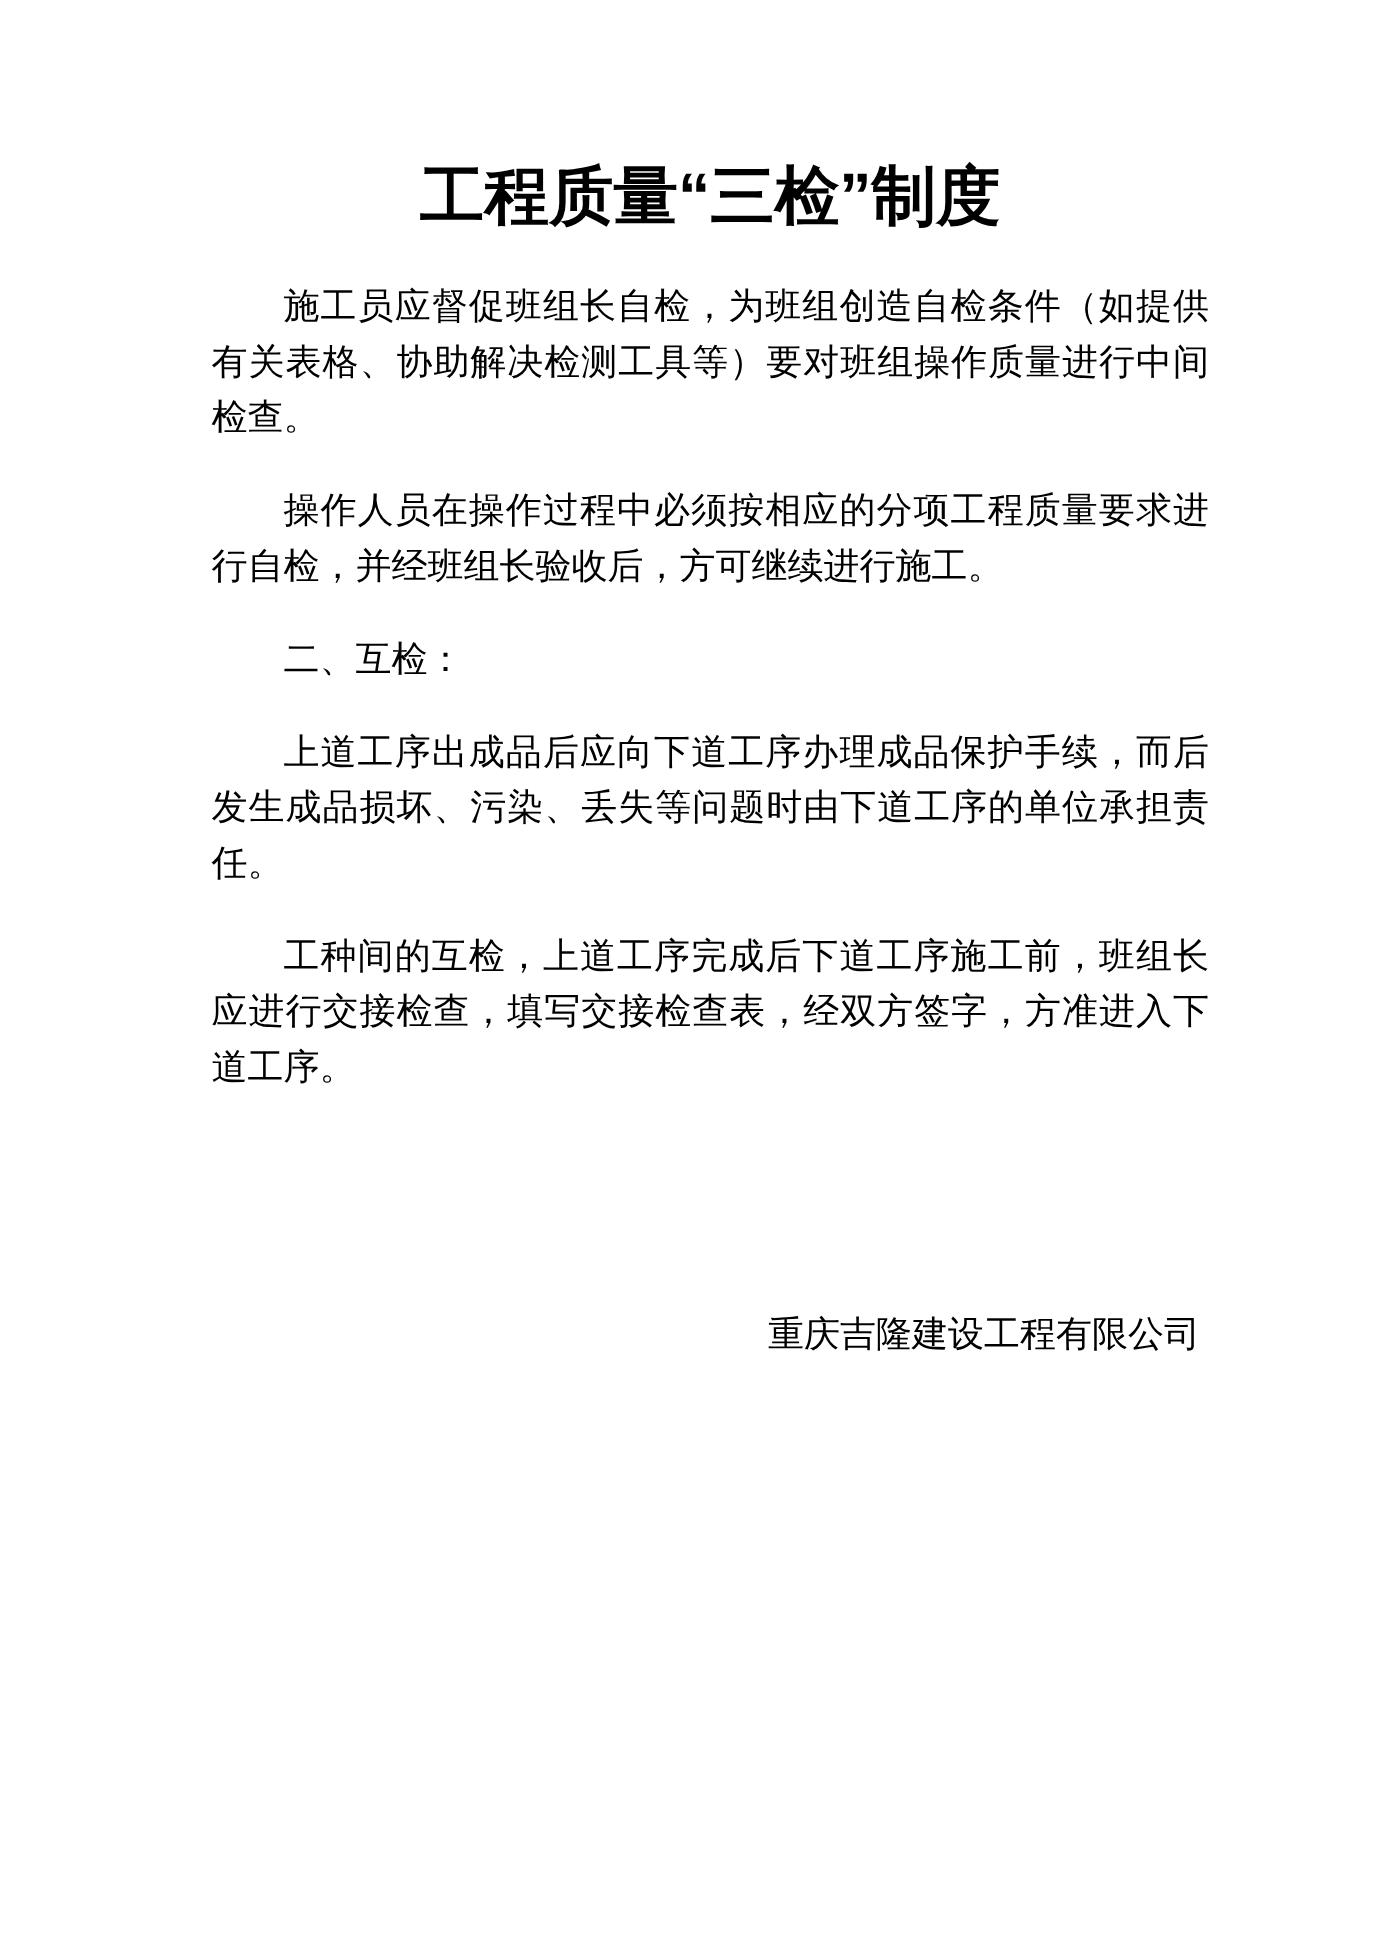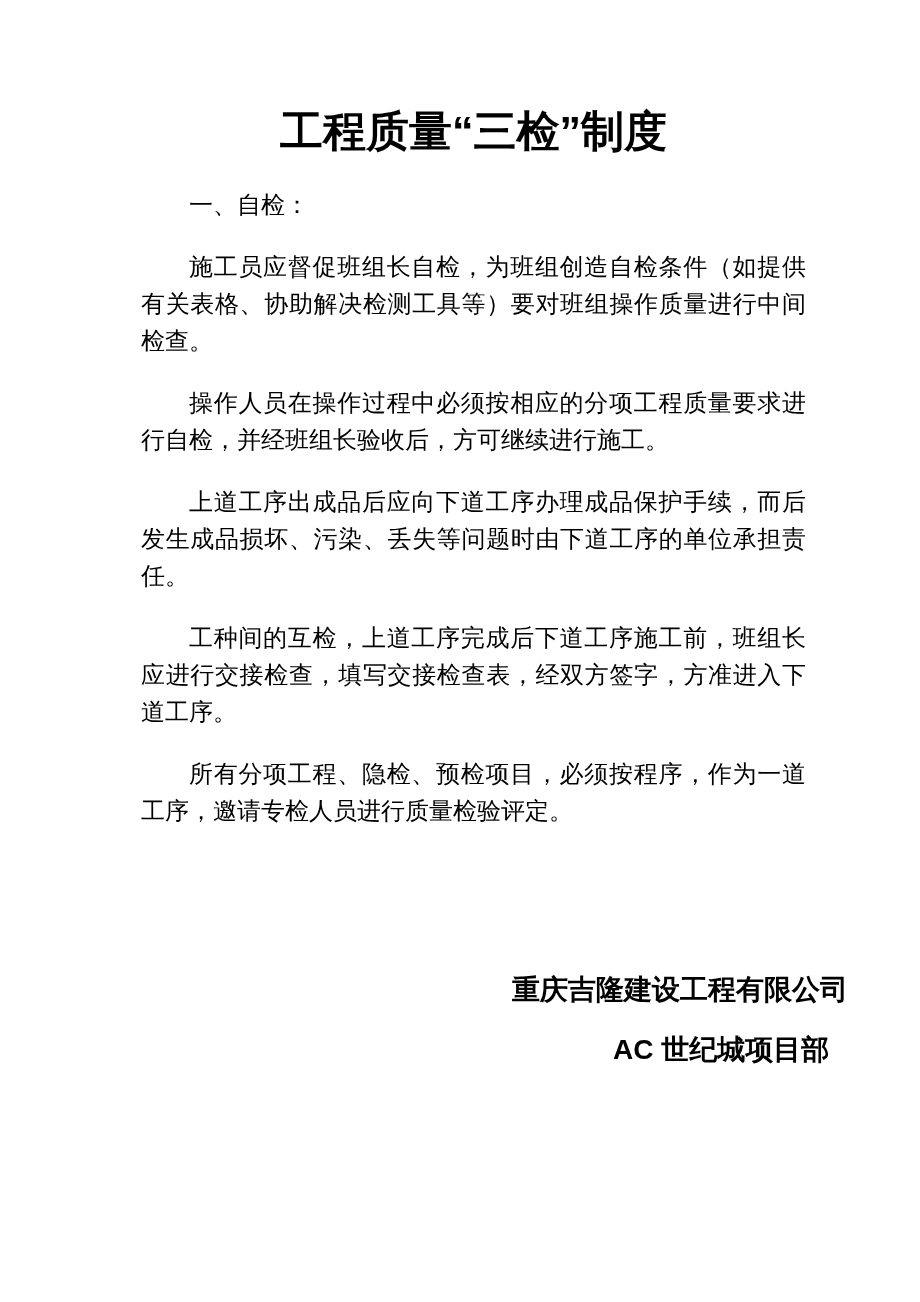--- a/index.html
+++ b/index.html
@@ -41,53 +41,50 @@
     line-height: 37px;
     text-indent: 48px;
     text-align: justify;
     text-justify: inter-ideograph;
   }
   .signature-block {
     margin-top: 141px;
   }
   .sig-line {
     margin: 0;
-    font-size: 28px;
+    font-size: 24px;
     line-height: 37px;
     white-space: nowrap;
-    font-weight: bold;
   }
   .sig-company {
     margin-left: 371px;
     margin-bottom: 23px;
   }
   .sig-dept {
     margin-left: 472px;
     font-family: "Liberation Sans", "DejaVu Sans", sans-serif;
   }
 </style>
 </head>
 <body>
 
 <div class="page">
 
   <h1 class="doc-title">工程质量“三检”制度</h1>
 
-  <p class="heading">一、自检：</p>
 
   <p class="para">施工员应督促班组长自检，为班组创造自检条件（如提供有关表格、协助解决检测工具等）要对班组操作质量进行中间检查。</p>
 
   <p class="para">操作人员在操作过程中必须按相应的分项工程质量要求进行自检，并经班组长验收后，方可继续进行施工。</p>
 
+  <p class="heading">二、互检：</p>
 
   <p class="para">上道工序出成品后应向下道工序办理成品保护手续，而后发生成品损坏、污染、丢失等问题时由下道工序的单位承担责任。</p>
 
   <p class="para">工种间的互检，上道工序完成后下道工序施工前，班组长应进行交接检查，填写交接检查表，经双方签字，方准进入下道工序。</p>
 
 
-  <p class="para">所有分项工程、隐检、预检项目，必须按程序，作为一道工序，邀请专检人员进行质量检验评定。</p>
 
   <div class="signature-block">
     <p class="sig-line sig-company">重庆吉隆建设工程有限公司</p>
-    <p class="sig-line sig-dept">AC 世纪城项目部</p>
   </div>
 
 </div>
 
 </body></html>

